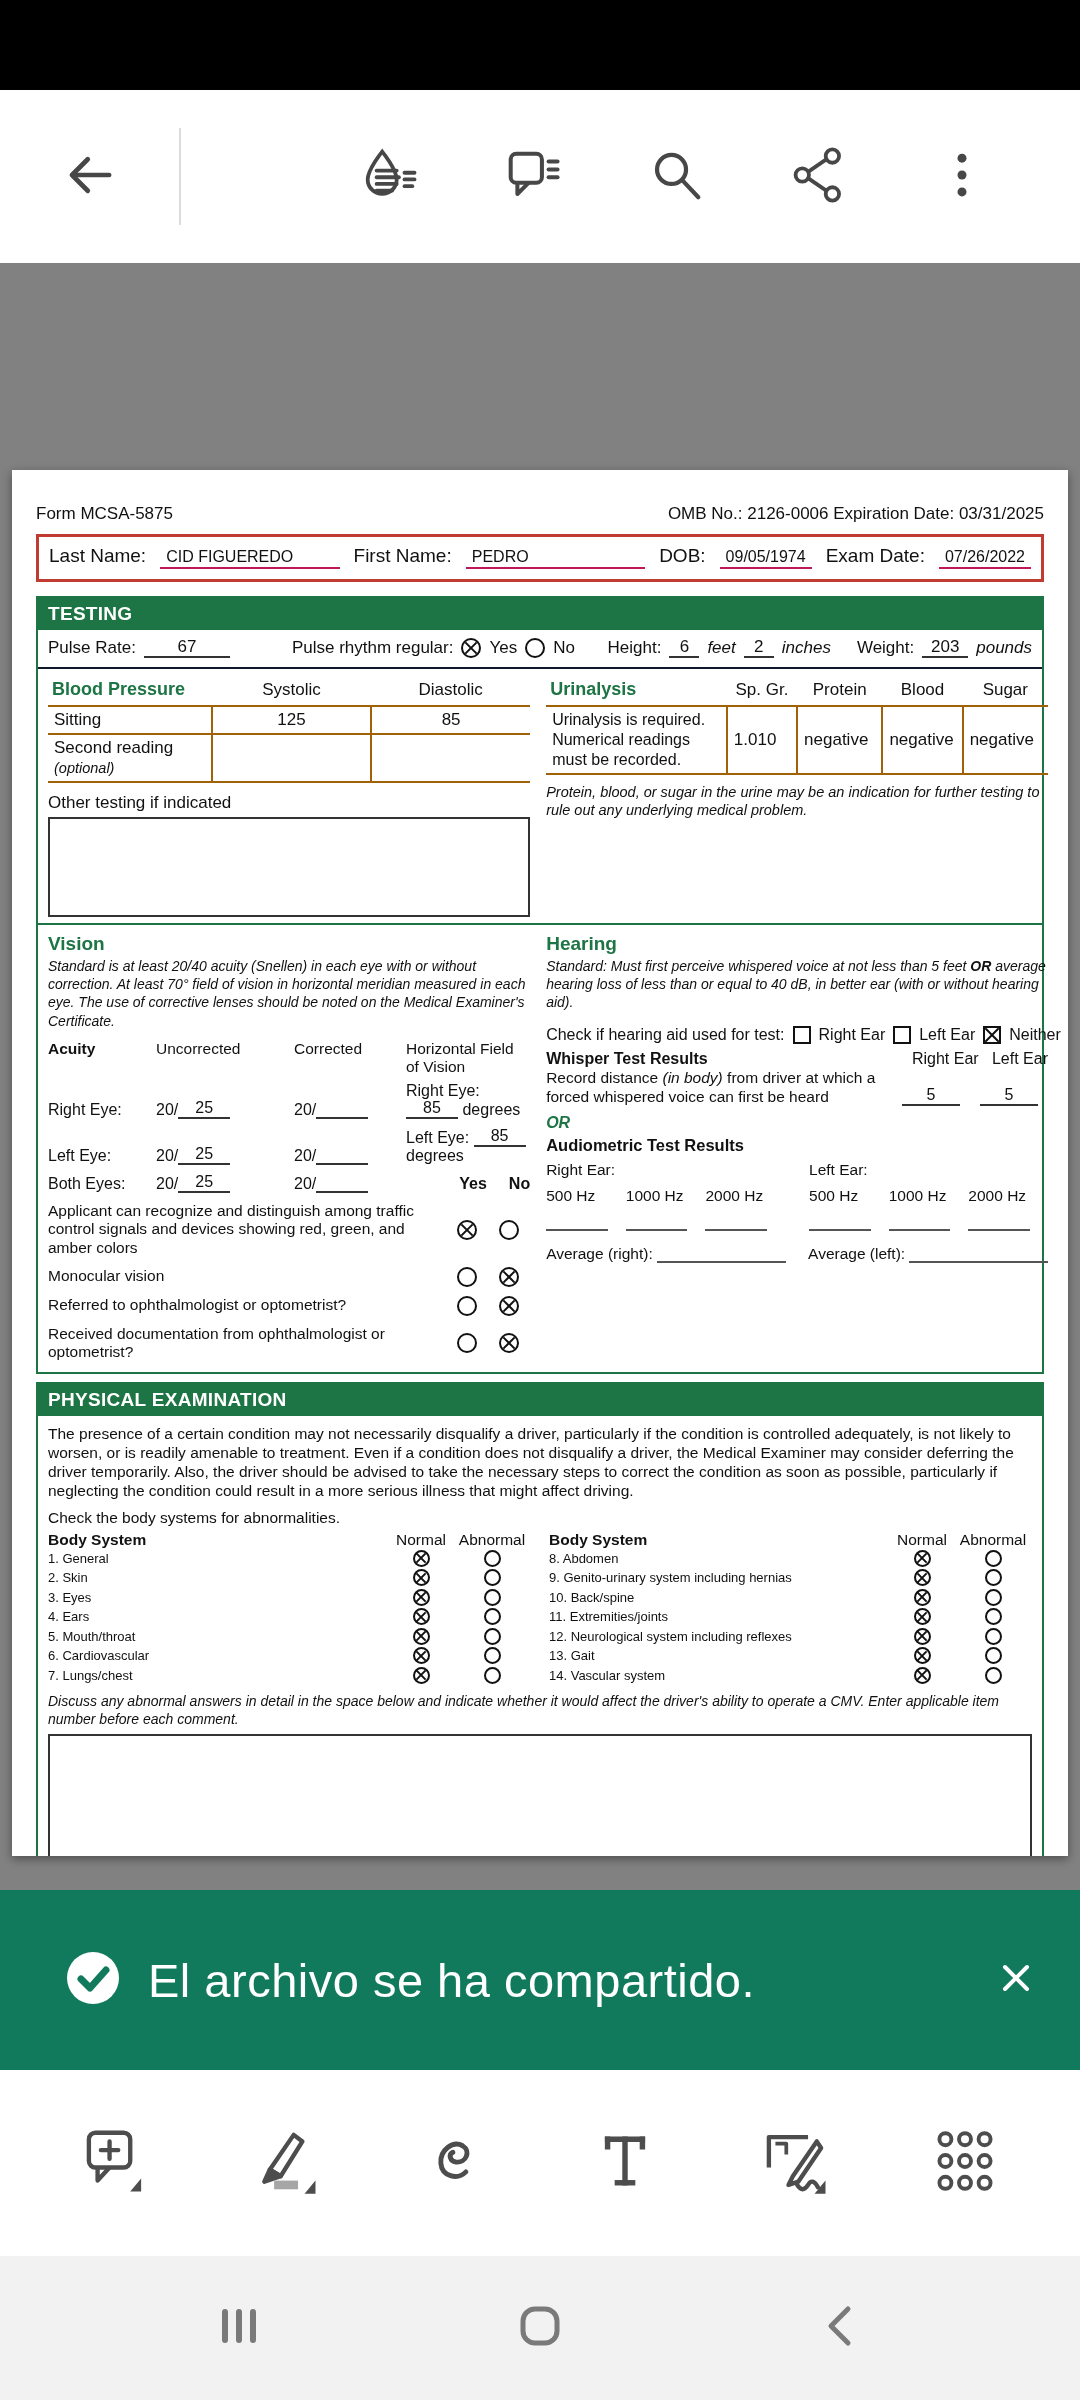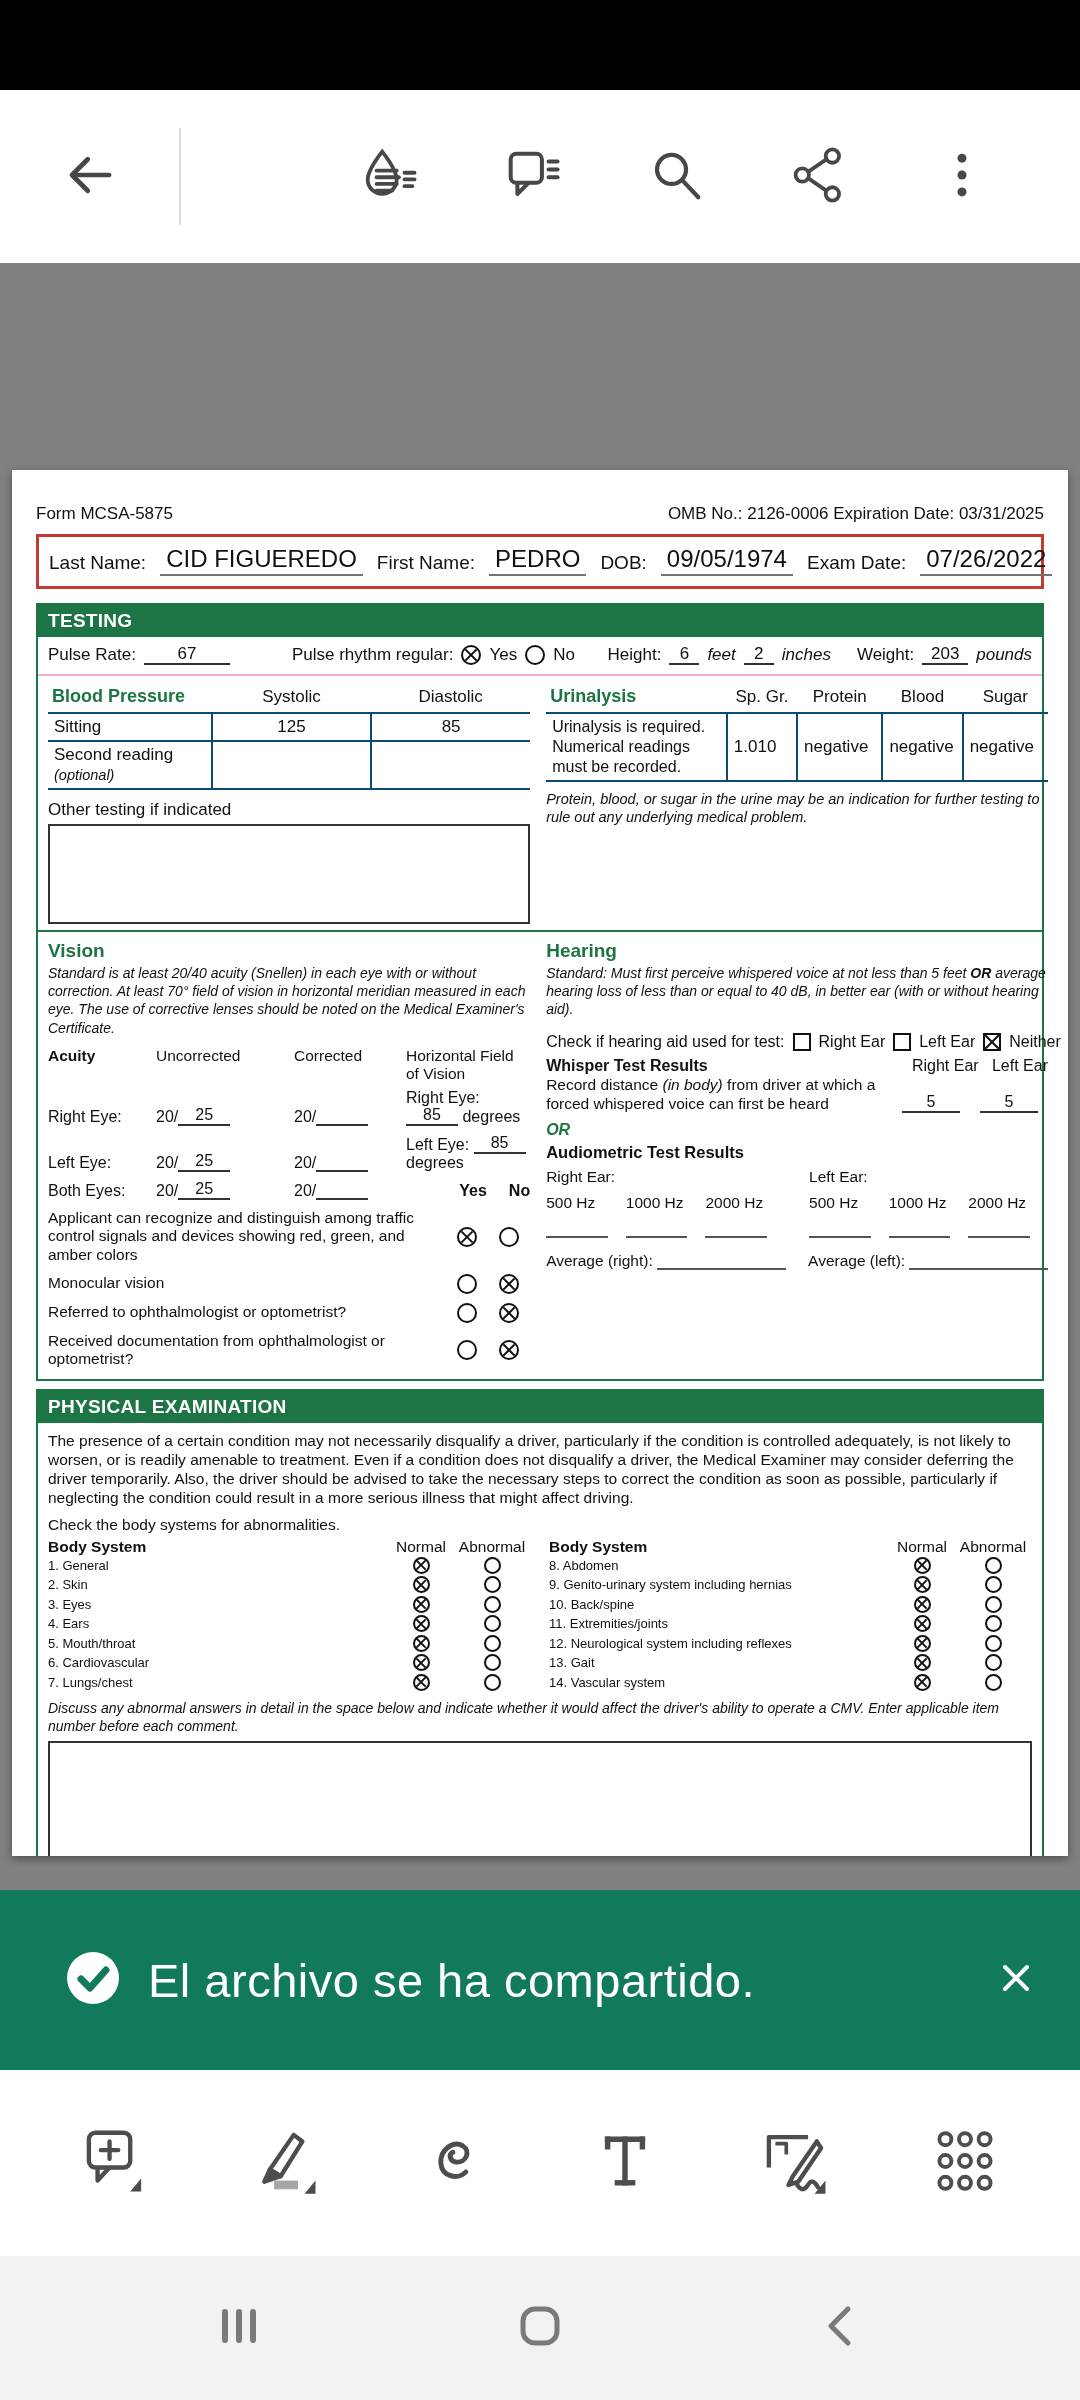--- a/index.html
+++ b/index.html
@@ -11,21 +11,21 @@
   .tt-icon { position:absolute; top:50%; transform:translate(-50%,-50%); cursor:pointer; }
   .tt-divider { position:absolute; left:179px; top:38px; width:2px; height:97px; background:#dcdcdc; }
 
   
   .viewer { position:absolute; left:0; top:263px; width:1080px; height:1627px; background:#818181; }
   .page { position:absolute; left:12px; top:207px; width:1056px; height:1386px; background:#fff; box-shadow:0 3px 9px rgba(0,0,0,.4); padding:34px 24px 0 24px; overflow:hidden; color:#111; }
 
   .form-head { display:flex; justify-content:space-between; font-size:17px; font-weight:normal; margin-bottom:10px; }
   .id-box { border:3px solid #C03B32; padding:8px 10px 10px 10px; display:flex; gap:14px; align-items:flex-end; margin-bottom:14px; }
   .id-box .lbl { font-size:19px; white-space:nowrap; padding-bottom:2px; }
-  .id-box .val { font-size:24px; border-bottom:2px solid #737373; padding:0 6px 1px 6px; white-space:nowrap; }
+  .id-box .val { font-size:16px; border-bottom:2px solid #be185d; padding:0 6px 1px 6px; white-space:nowrap; }
   .id-box .val.grow { flex:1; }
 
   .g-section { border:2px solid #1D7444; margin-bottom:8px; }
   .g-bar { background:#1D7444; color:#fff; font-weight:bold; font-size:19px; padding:5px 10px; letter-spacing:.3px; }
   .green { color:#1D7444; }
   .it { font-style:italic; }
   .b { font-weight:bold; }
 
   .fill { display:inline-block; border-bottom:2px solid #333; text-align:center; font-size:17px; line-height:1; padding-bottom:1px; vertical-align:bottom; }
 
@@ -33,27 +33,27 @@
   .radio { display:inline-block; width:20px; height:20px; border:2px solid #111; border-radius:50%; position:relative; vertical-align:middle; flex:none; }
   .radio.checked::before,.radio.checked::after { content:""; position:absolute; left:50%; top:50%; width:2px; height:16px; background:#111; }
   .radio.checked::before { transform:translate(-50%,-50%) rotate(45deg); }
   .radio.checked::after  { transform:translate(-50%,-50%) rotate(-45deg); }
   .cbox { display:inline-block; width:18px; height:18px; border:2px solid #111; position:relative; vertical-align:middle; flex:none; }
   .cbox.checked::before,.cbox.checked::after { content:""; position:absolute; left:50%; top:50%; width:2px; height:19px; background:#111; }
   .cbox.checked::before { transform:translate(-50%,-50%) rotate(45deg); }
   .cbox.checked::after  { transform:translate(-50%,-50%) rotate(-45deg); }
 
   
-  .pulse-row { display:flex; align-items:flex-end; gap:8px; padding:8px 10px 9px 10px; border-bottom:2px solid #f9a8d4; font-size:17px; }
+  .pulse-row { display:flex; align-items:flex-end; gap:8px; padding:8px 10px 9px 10px; border-bottom:2px solid #0f172a; font-size:17px; }
   .pulse-row .sp { width:46px; }
   .pulse-row .sp2 { flex:1; }
   .tables-row { display:grid; grid-template-columns:49% 51%; padding:8px 10px 6px 10px; column-gap:16px; }
   table { border-collapse:collapse; width:100%; }
   .bp-table th, .urin-table th { font-weight:normal; font-size:17px; padding:2px 4px 5px 4px; }
-  .bp-table td, .urin-table td { border:2px solid #0c4a6e; font-size:17px; padding:3px 6px; }
+  .bp-table td, .urin-table td { border:2px solid #a16207; font-size:17px; padding:3px 6px; }
   .bp-table td:first-child, .urin-table td:first-child { border-left:none; }
   .bp-table td:last-child, .urin-table td:last-child { border-right:none; }
   .bp-table .ttl, .urin-table .ttl { text-align:left; font-weight:bold; font-size:18px; }
   .note-it { font-style:italic; font-size:14.5px; line-height:1.25; margin-top:8px; }
   .other-lbl { font-size:17px; margin:10px 0 4px 0; }
   .other-box { border:2px solid #333; height:100px; }
 
   .vh-row { display:grid; grid-template-columns:49% 51%; border-top:2px solid #1D7444; padding:8px 10px 10px 10px; column-gap:16px; }
   .sec-title { font-size:19px; font-weight:bold; color:#1D7444; margin-bottom:2px; }
   .std { font-style:italic; font-size:14px; line-height:1.3; margin-bottom:10px; }

